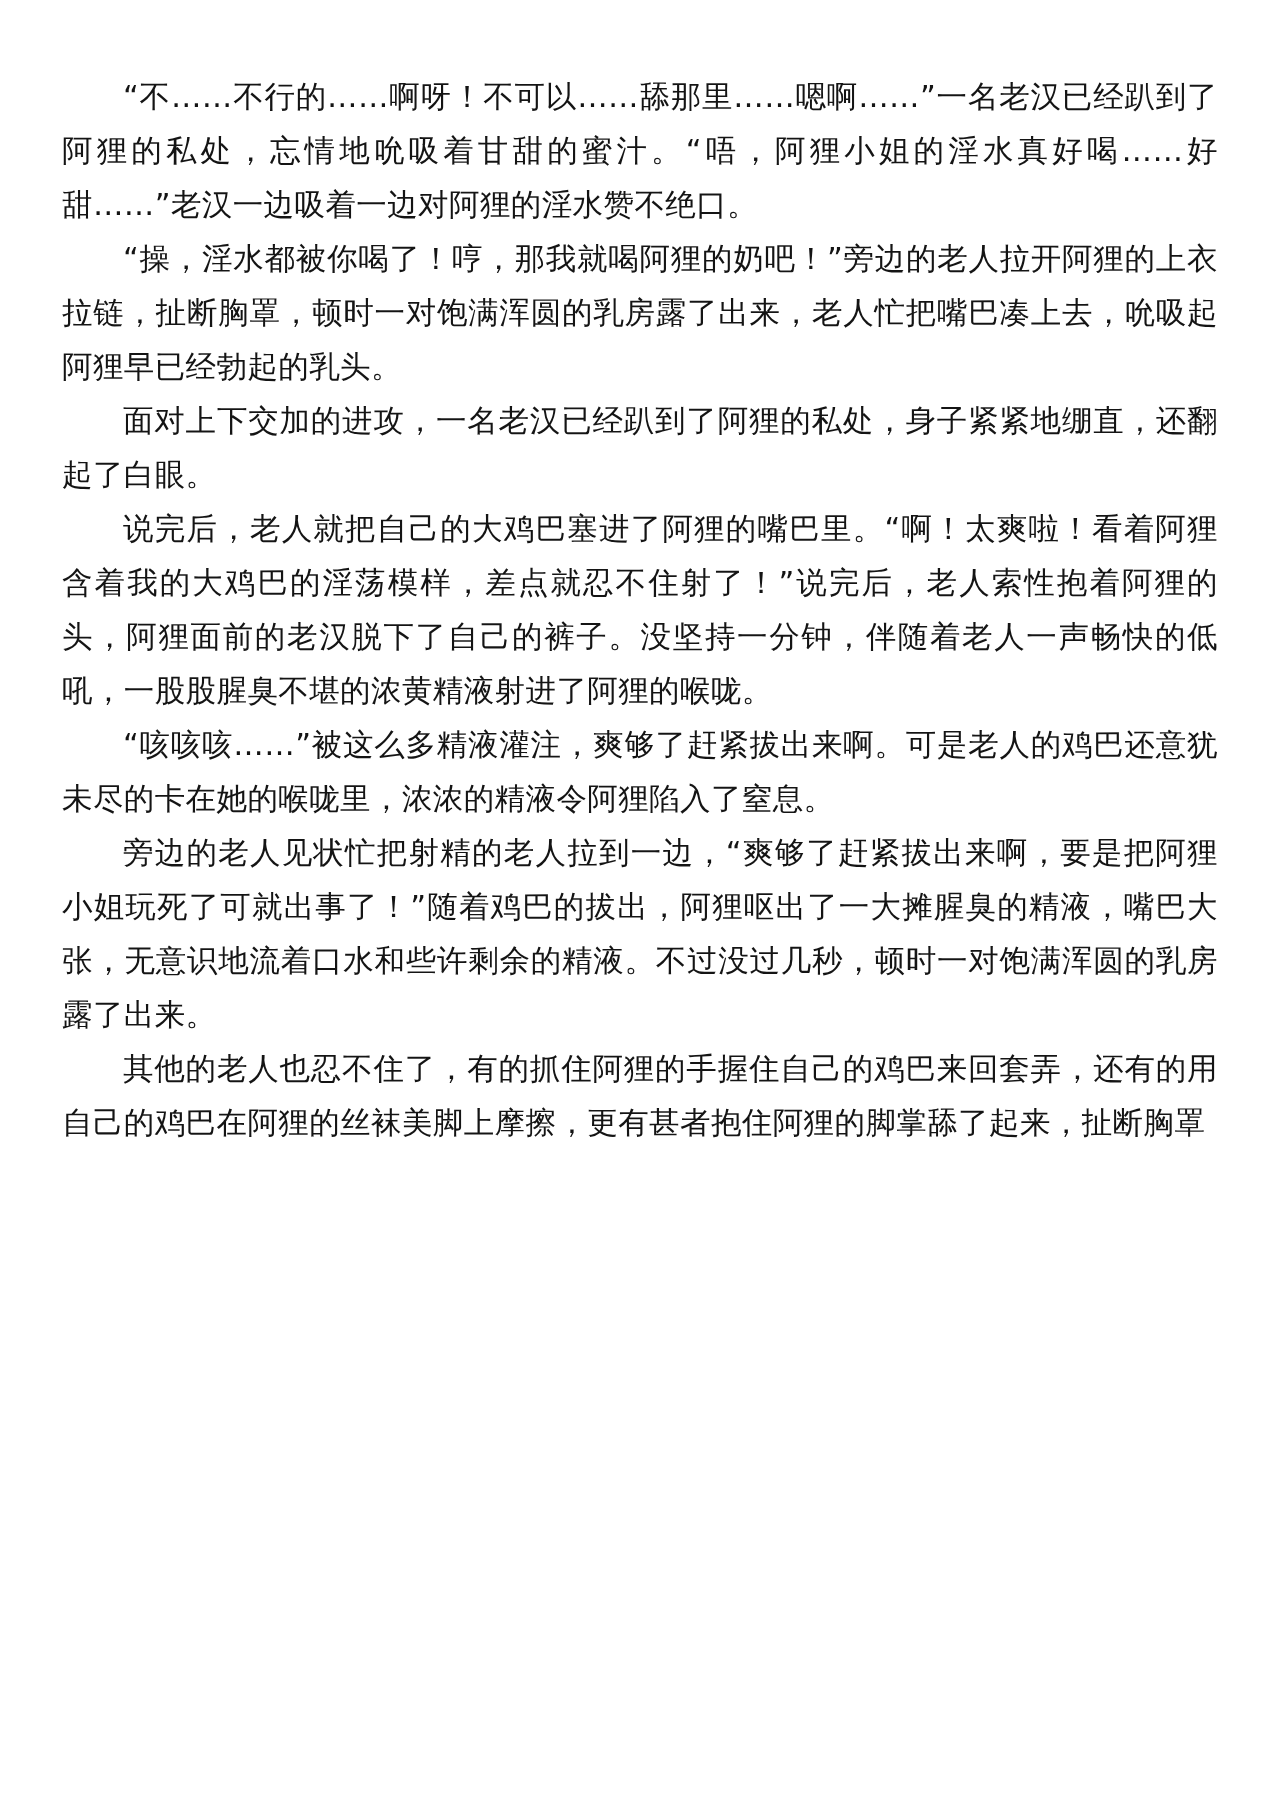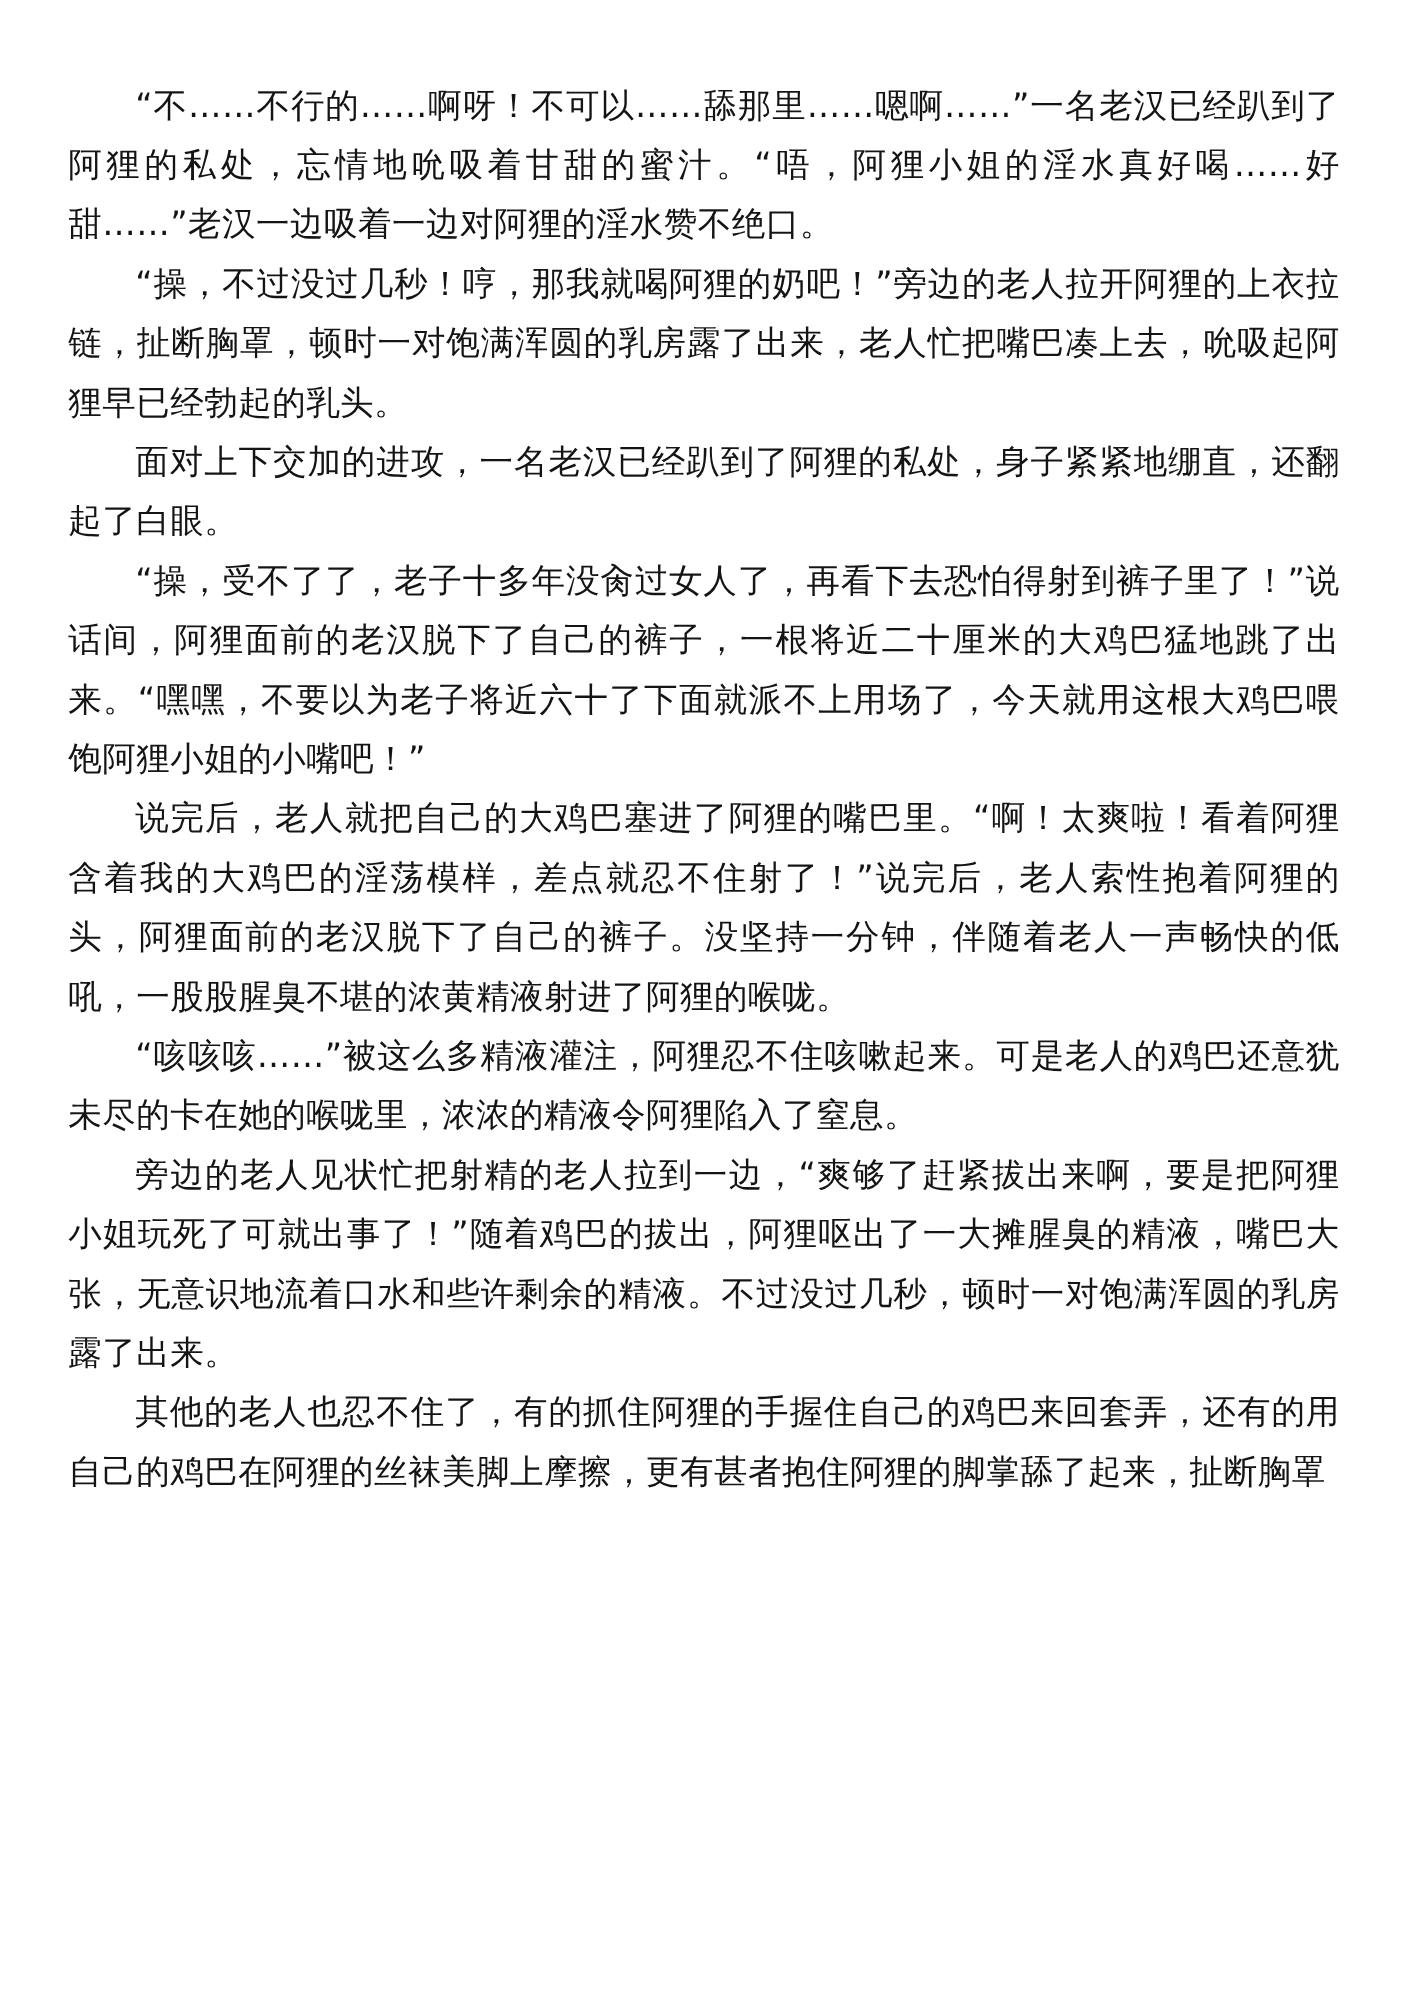--- a/index.html
+++ b/index.html
@@ -34,21 +34,20 @@
     text-indent: 2em;
     padding: 0;
   }
 </style>
 </head>
 <body>
 
 <div class="page">
   <div class="doc-body">
     <p>“不……不行的……啊呀！不可以……舔那里……嗯啊……”一名老汉已经趴到了阿狸的私处，忘情地吮吸着甘甜的蜜汁。“唔，阿狸小姐的淫水真好喝……好甜……”老汉一边吸着一边对阿狸的淫水赞不绝口。</p>
-    <p>“操，不过没过几秒！哼，那我就喝阿狸的奶吧！”旁边的老人拉开阿狸的上衣拉链，扯断胸罩，顿时一对饱满浑圆的乳房露了出来，老人忙把嘴巴凑上去，吮吸起阿狸早已经勃起的乳头。</p>
+    <p>“操，淫水都被你喝了！哼，那我就喝阿狸的奶吧！”旁边的老人拉开阿狸的上衣拉链，扯断胸罩，顿时一对饱满浑圆的乳房露了出来，老人忙把嘴巴凑上去，吮吸起阿狸早已经勃起的乳头。</p>
     <p>面对上下交加的进攻，一名老汉已经趴到了阿狸的私处，身子紧紧地绷直，还翻起了白眼。</p>
-    <p>“操，受不了了，老子十多年没肏过女人了，再看下去恐怕得射到裤子里了！”说话间，阿狸面前的老汉脱下了自己的裤子，一根将近二十厘米的大鸡巴猛地跳了出来。“嘿嘿，不要以为老子将近六十了下面就派不上用场了，今天就用这根大鸡巴喂饱阿狸小姐的小嘴吧！”</p>
     <p>说完后，老人就把自己的大鸡巴塞进了阿狸的嘴巴里。“啊！太爽啦！看着阿狸含着我的大鸡巴的淫荡模样，差点就忍不住射了！”说完后，老人索性抱着阿狸的头，阿狸面前的老汉脱下了自己的裤子。没坚持一分钟，伴随着老人一声畅快的低吼，一股股腥臭不堪的浓黄精液射进了阿狸的喉咙。</p>
-    <p>“咳咳咳……”被这么多精液灌注，阿狸忍不住咳嗽起来。可是老人的鸡巴还意犹未尽的卡在她的喉咙里，浓浓的精液令阿狸陷入了窒息。</p>
+    <p>“咳咳咳……”被这么多精液灌注，爽够了赶紧拔出来啊。可是老人的鸡巴还意犹未尽的卡在她的喉咙里，浓浓的精液令阿狸陷入了窒息。</p>
     <p>旁边的老人见状忙把射精的老人拉到一边，“爽够了赶紧拔出来啊，要是把阿狸小姐玩死了可就出事了！”随着鸡巴的拔出，阿狸呕出了一大摊腥臭的精液，嘴巴大张，无意识地流着口水和些许剩余的精液。不过没过几秒，顿时一对饱满浑圆的乳房露了出来。</p>
     <p>其他的老人也忍不住了，有的抓住阿狸的手握住自己的鸡巴来回套弄，还有的用自己的鸡巴在阿狸的丝袜美脚上摩擦，更有甚者抱住阿狸的脚掌舔了起来，扯断胸罩</p>
   </div>
 </div>
 
 </body></html>

